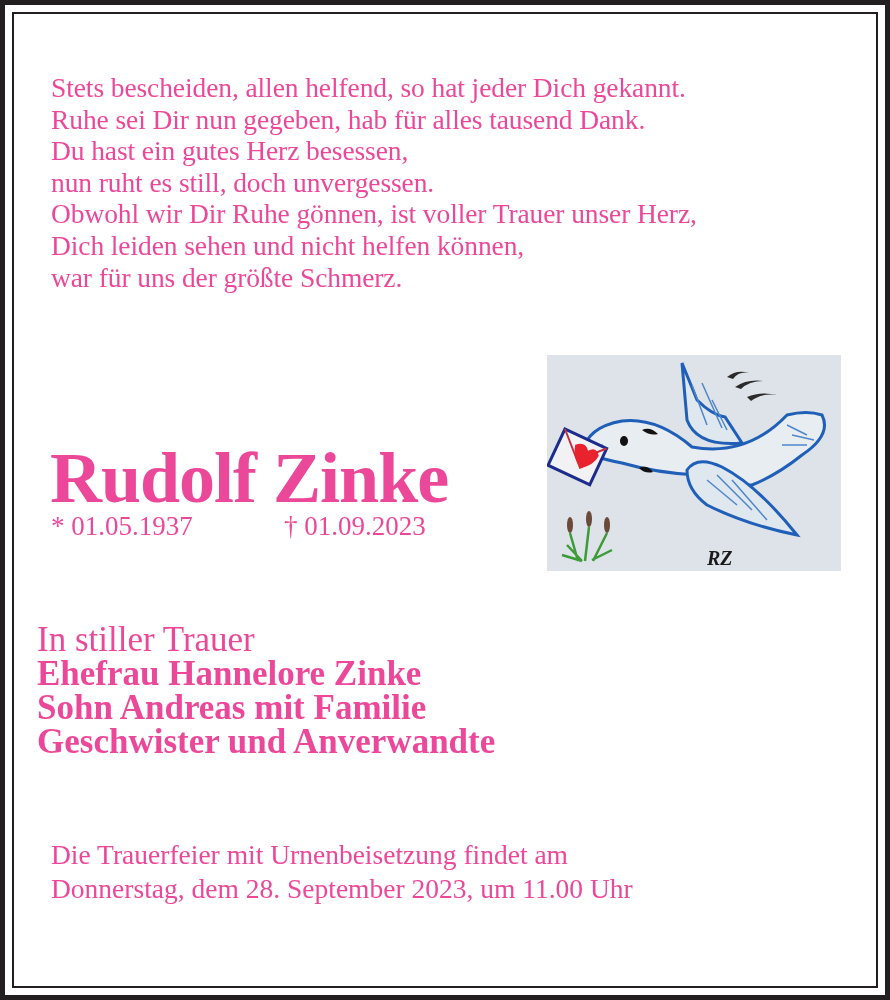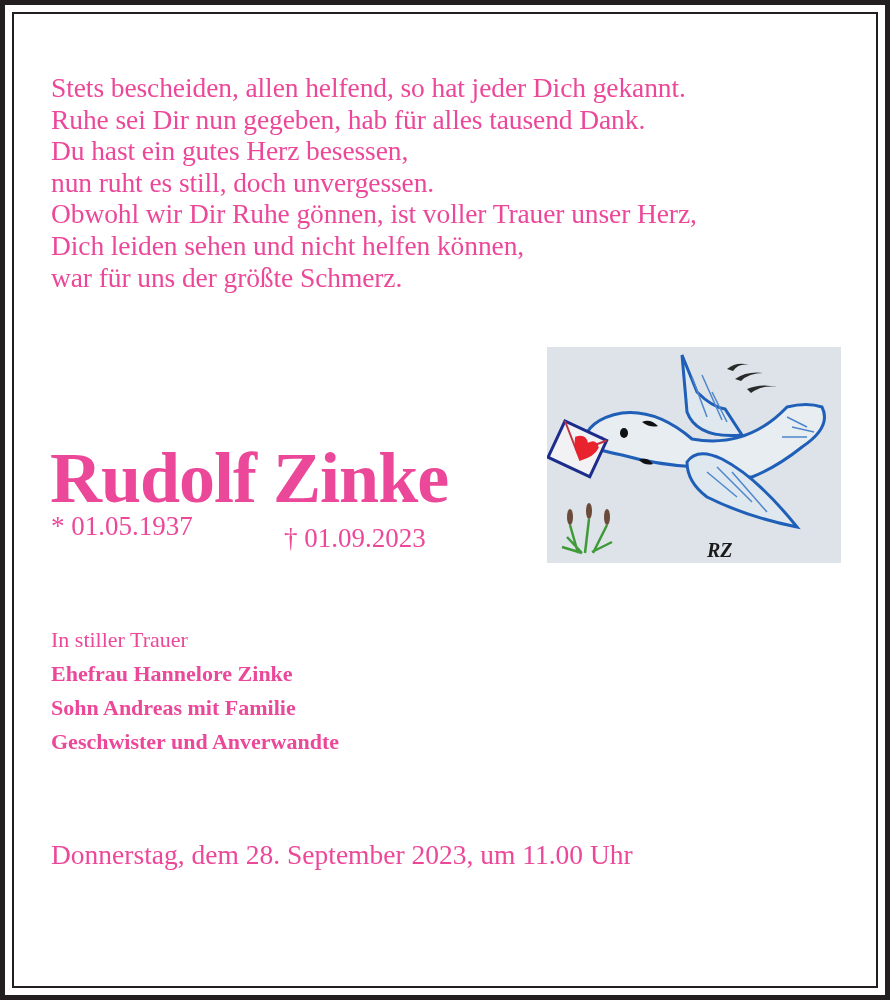--- a/index.html
+++ b/index.html
@@ -20,28 +20,28 @@
     .poem div { white-space: nowrap; }
     .name {
       position: absolute; left: 50px; top: 438px;
       font-size: 72px; font-weight: bold; line-height: 80px; letter-spacing: -1px;
       white-space: nowrap;
     }
     .dates {
       position: absolute; left: 51px; top: 510px; font-size: 27px; line-height: 32px;
       white-space: nowrap;
     }
-    .dates .death { position: absolute; left: 233px; top: 12px; }
+    .dates .death { position: absolute; left: 233px; top: 0; }
     .painting {
-      position: absolute; left: 547px; top: 347px; width: 294px; height: 216px;
+      position: absolute; left: 547px; top: 355px; width: 294px; height: 216px;
       background: #dde3e8; overflow: hidden;
     }
     .painting svg { display: block; }
     .mourners {
-      position: absolute; left: 51px; top: 623px; font-size: 22px; line-height: 34px;
+      position: absolute; left: 37px; top: 623px; font-size: 35px; line-height: 34px;
     }
     .mourners div { white-space: nowrap; }
     .mourners .b { font-weight: bold; }
     .funeral {
       position: absolute; left: 51px; top: 838px; font-size: 27.5px; line-height: 34px;
     }
     .funeral div { white-space: nowrap; }
   </style>
 </head>
 <body>
@@ -104,14 +104,15 @@
 </div>
 
 <div class="mourners serif">
   <div>In stiller Trauer</div>
   <div class="b">Ehefrau Hannelore Zinke</div>
   <div class="b">Sohn Andreas mit Familie</div>
   <div class="b">Geschwister und Anverwandte</div>
 </div>
 
 <div class="funeral serif">
+  <div>Die Trauerfeier mit Urnenbeisetzung findet am</div>
   <div>Donnerstag, dem 28. September 2023, um 11.00 Uhr</div>
 </div>
 
 </body></html>

